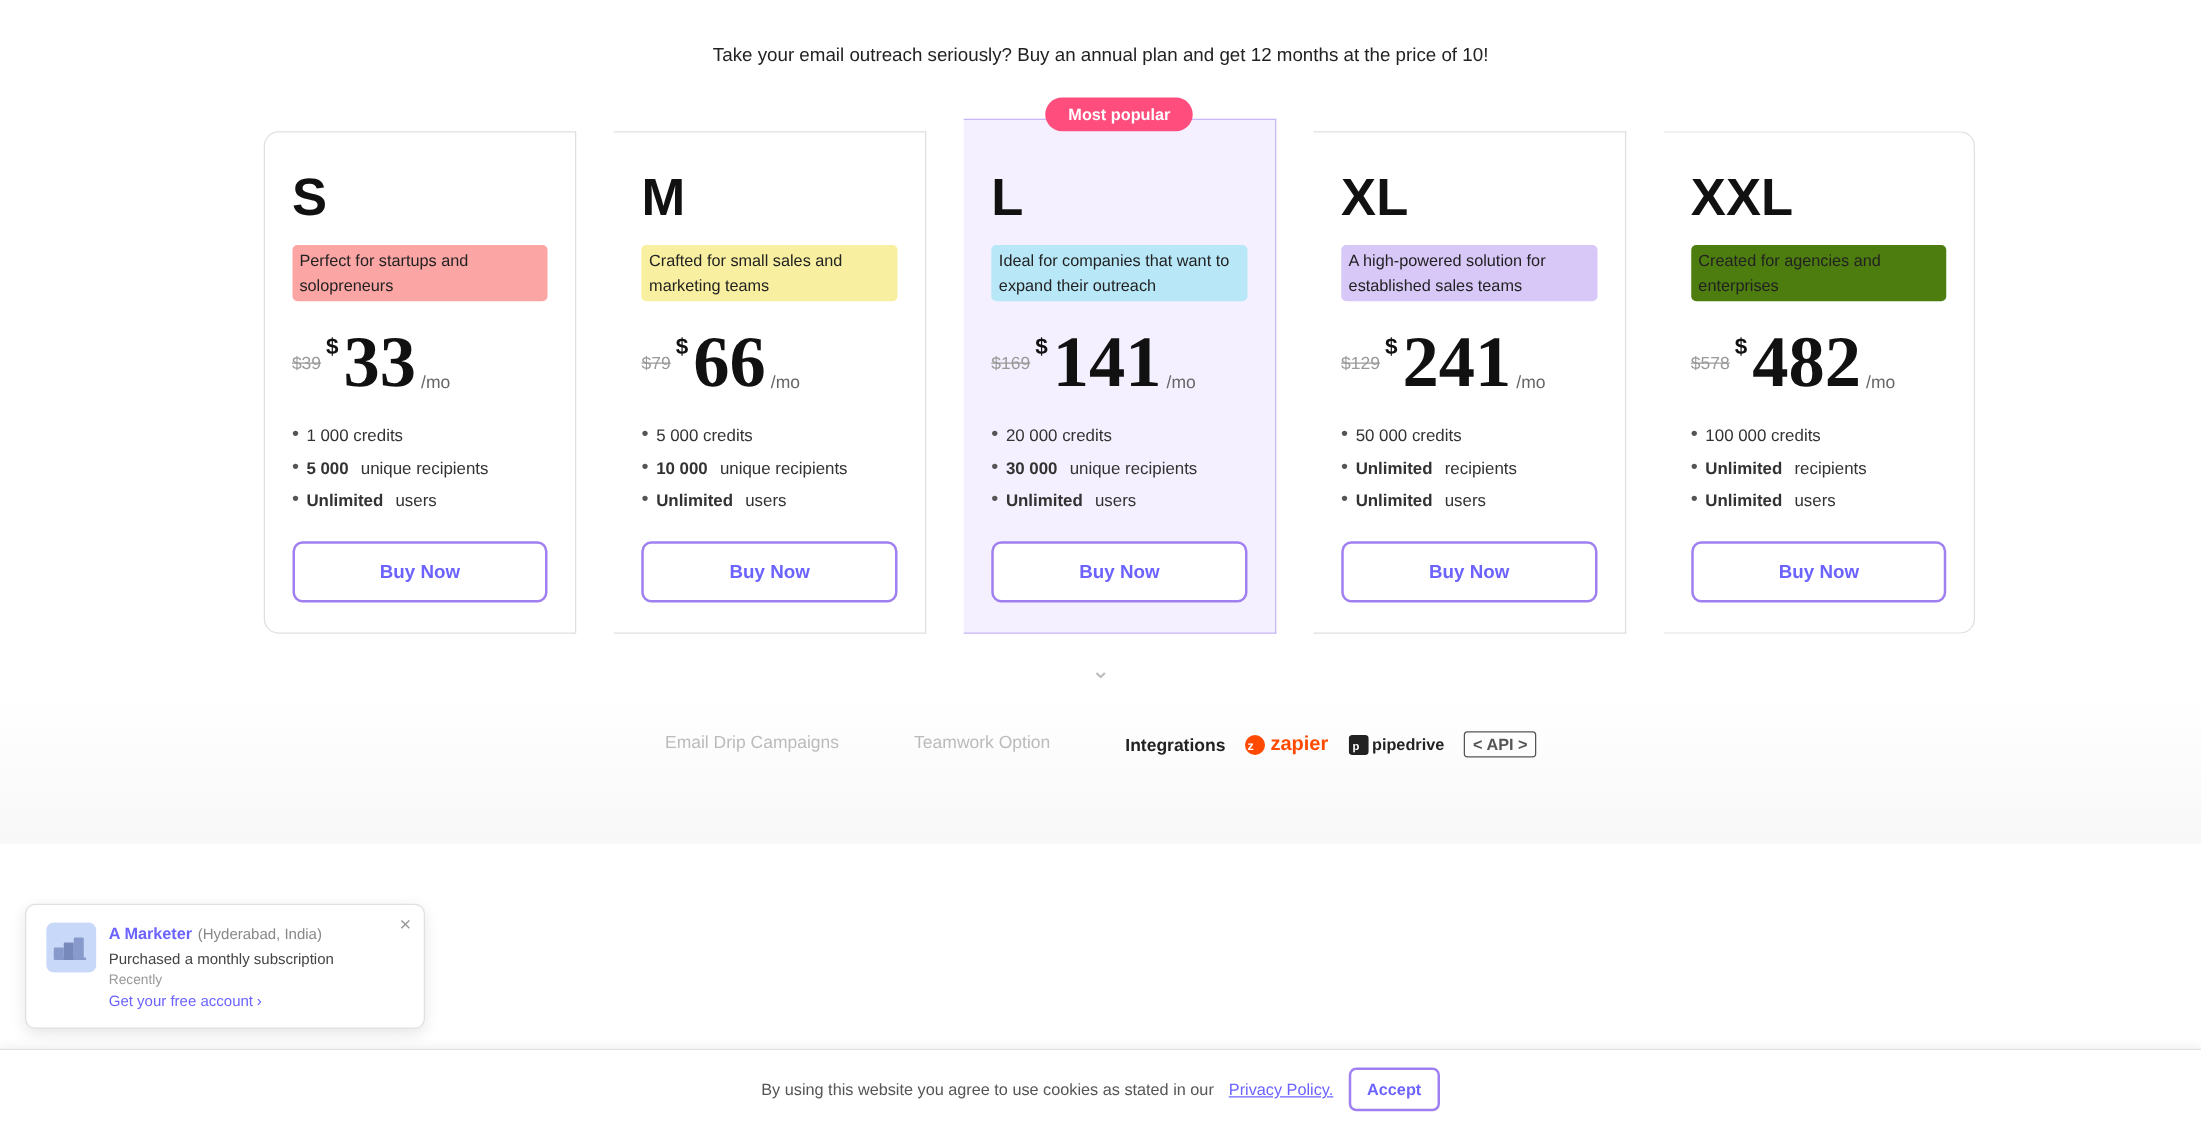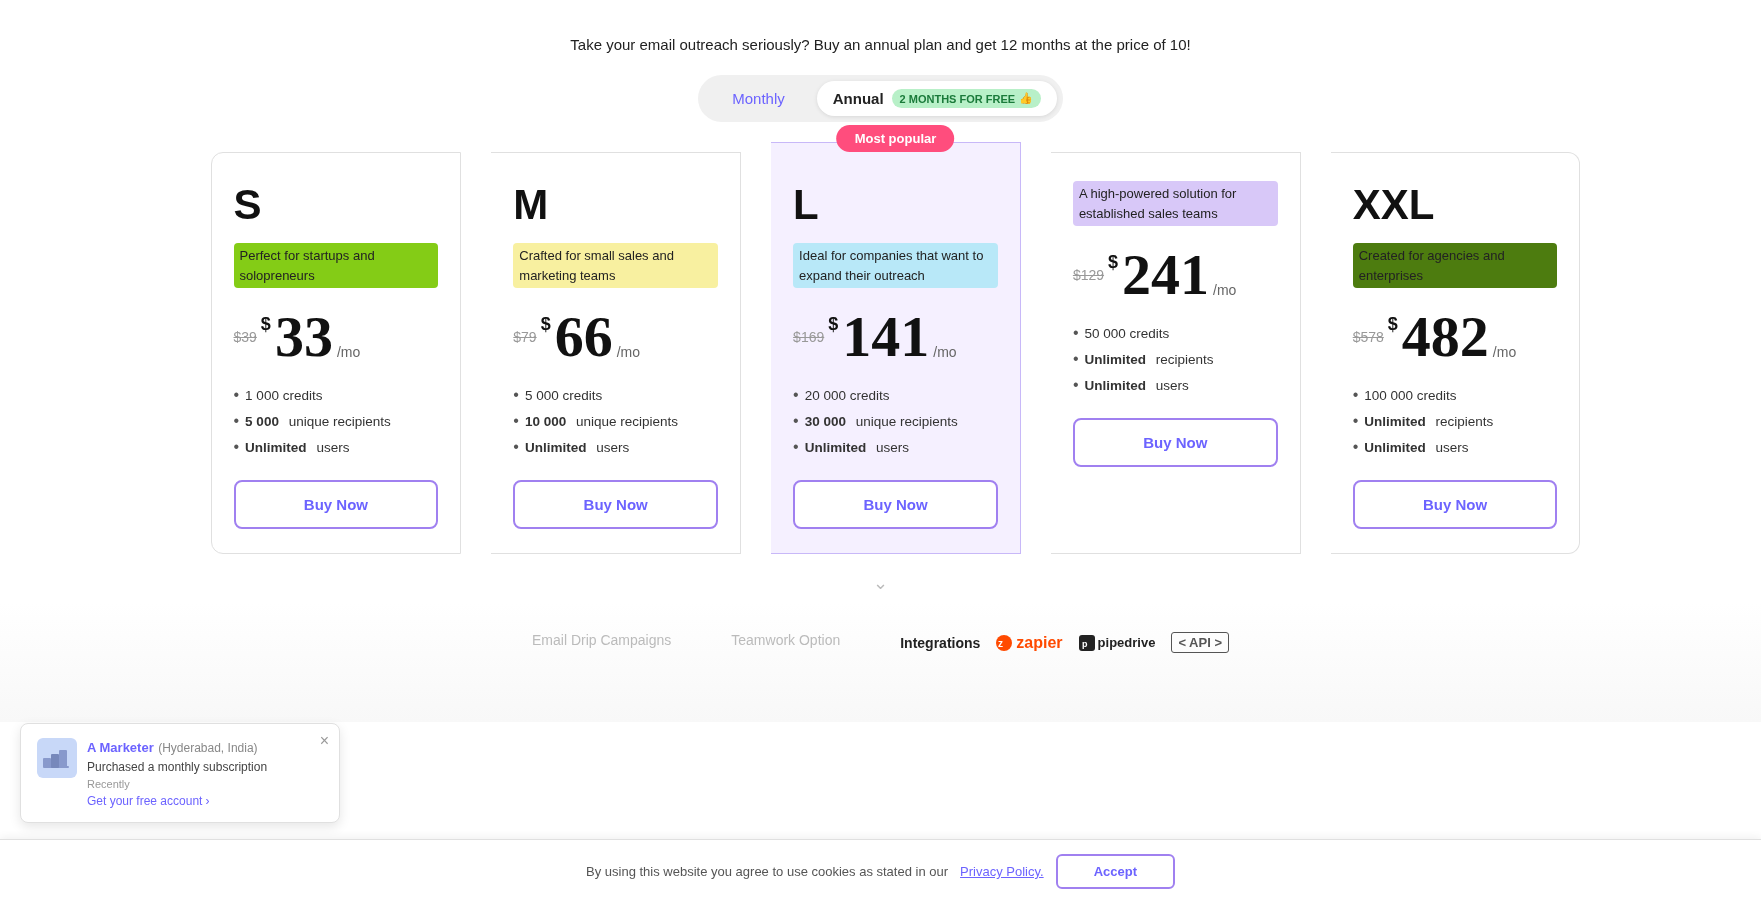--- a/index.html
+++ b/index.html
@@ -135,21 +135,21 @@
     .plan-desc {
       display: inline-block;
       font-size: 13px;
       color: #222;
       padding: 3px 6px;
       border-radius: 4px;
       margin-bottom: 20px;
       line-height: 1.5;
     }
 
-    .plan-desc.green { background: #84cc16; }
+    .plan-desc.green { background: #fca5a5; }
     .plan-desc.yellow { background: #f8f0a0; }
     .plan-desc.blue { background: #b8e8f8; }
     .plan-desc.purple { background: #d8c8f8; }
     .plan-desc.orange { background: #4d7c0f; }
 
     .price-row {
       display: flex;
       align-items: baseline;
       gap: 4px;
       margin-bottom: 20px;
@@ -261,21 +261,21 @@
     .cookie-link {
       color: #6c63ff;
       text-decoration: underline;
       cursor: pointer;
     }
 
     .accept-btn {
       background: #fff;
       border: 2px solid #a080f0;
       color: #6c63ff;
-      padding: 8px 36px;
+      padding: 8px 13px;
       border-radius: 6px;
       font-size: 13px;
       font-weight: 600;
       cursor: pointer;
     }
 
     
     .notification-popup {
       position: fixed;
       bottom: 60px;
@@ -385,30 +385,20 @@
     }
   </style>
 </head>
 <body>
 
 <div class="page-wrapper">
 
   <div class="top-section">
     <p class="headline">Take your email outreach seriously? Buy an annual plan and get 12 months at the price of 10!</p>
 
-    <div class="billing-toggle">
-      <button class="toggle-monthly">Monthly</button>
-      <button class="toggle-annual">
-        <span>Annual</span>
-        <span class="free-badge">
-          <span>2 MONTHS FOR FREE</span>
-          <span>👍</span>
-        </span>
-      </button>
-    </div>
   </div>
 
   <div class="plans-container">
 
     <div class="plan-card">
       <div class="plan-name">S</div>
       <div class="plan-desc green">Perfect for startups and solopreneurs</div>
       <div class="price-row">
         <span class="old-price">$39</span>
         <span class="currency">$</span>
@@ -452,20 +442,21 @@
       </div>
       <ul class="features-list">
         <li>20 000 credits</li>
         <li><strong>30 000</strong>&nbsp;unique recipients</li>
         <li><strong>Unlimited</strong>&nbsp;users</li>
       </ul>
       <button class="buy-button">Buy Now</button>
     </div>
 
     <div class="plan-card">
+      <div class="plan-name">XL</div>
       <div class="plan-desc purple">A high-powered solution for established sales teams</div>
       <div class="price-row">
         <span class="old-price">$129</span>
         <span class="currency">$</span>
         <span class="price-amount">241</span>
         <span class="price-period">/mo</span>
       </div>
       <ul class="features-list">
         <li>50 000 credits</li>
         <li><strong>Unlimited</strong>&nbsp;recipients</li>

